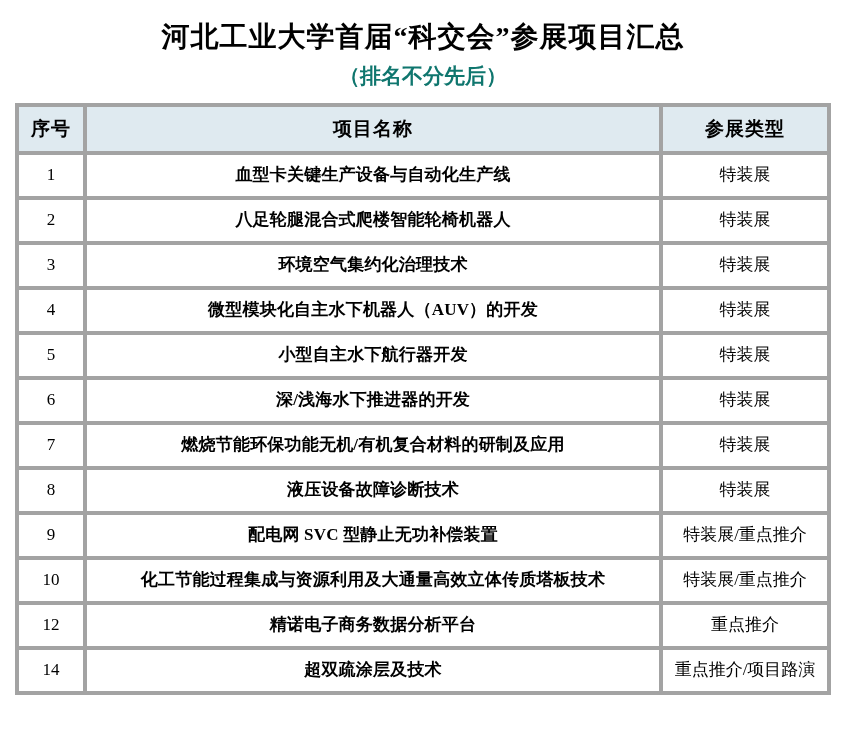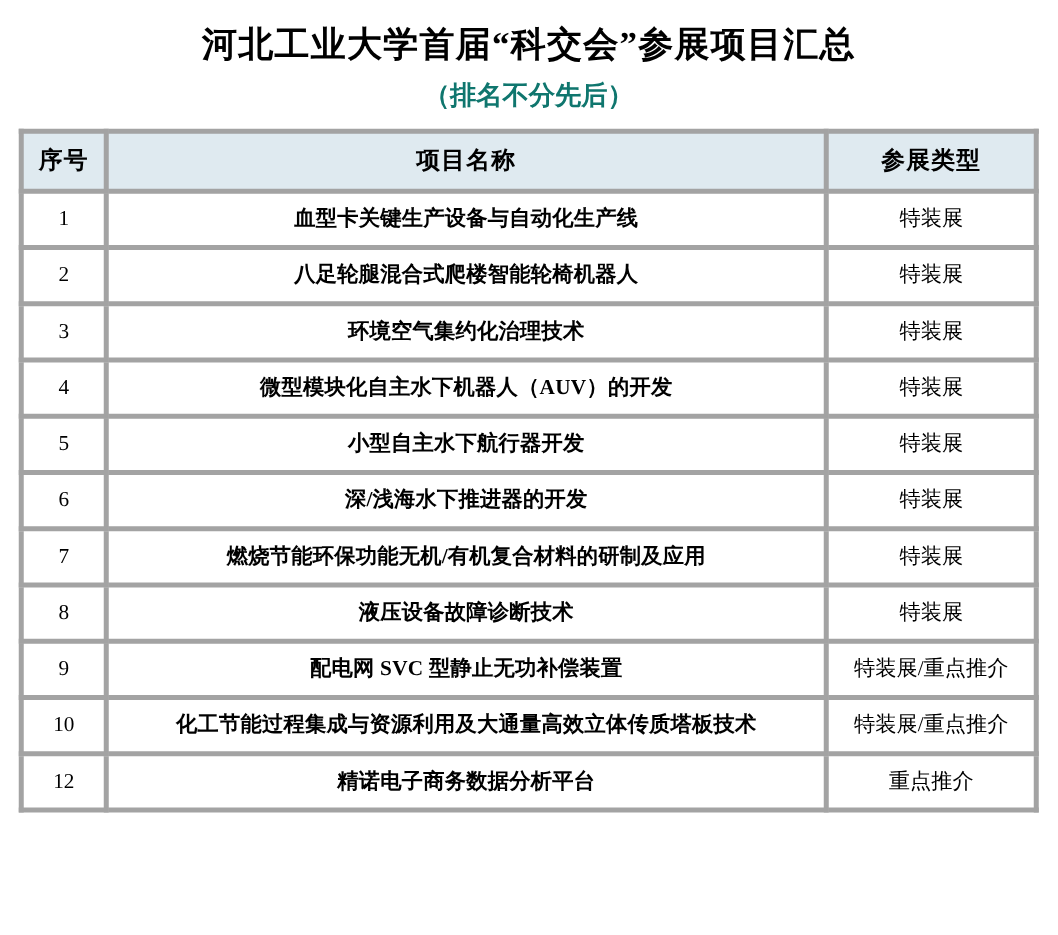--- a/index.html
+++ b/index.html
@@ -144,16 +144,21 @@
         <tr>
           <td class="idx">10</td>
           <td class="name">化工节能过程集成与资源利用及大通量高效立体传质塔板技术</td>
           <td class="type">特装展/重点推介</td>
         </tr>
         <tr>
           <td class="idx">12</td>
           <td class="name">精诺电子商务数据分析平台</td>
           <td class="type">重点推介</td>
         </tr>
+        <tr>
+          <td class="idx">14</td>
+          <td class="name">超双疏涂层及技术</td>
+          <td class="type">重点推介/项目路演</td>
+        </tr>
       </tbody>
   </table>
 
 </div>
 
 </body></html>

